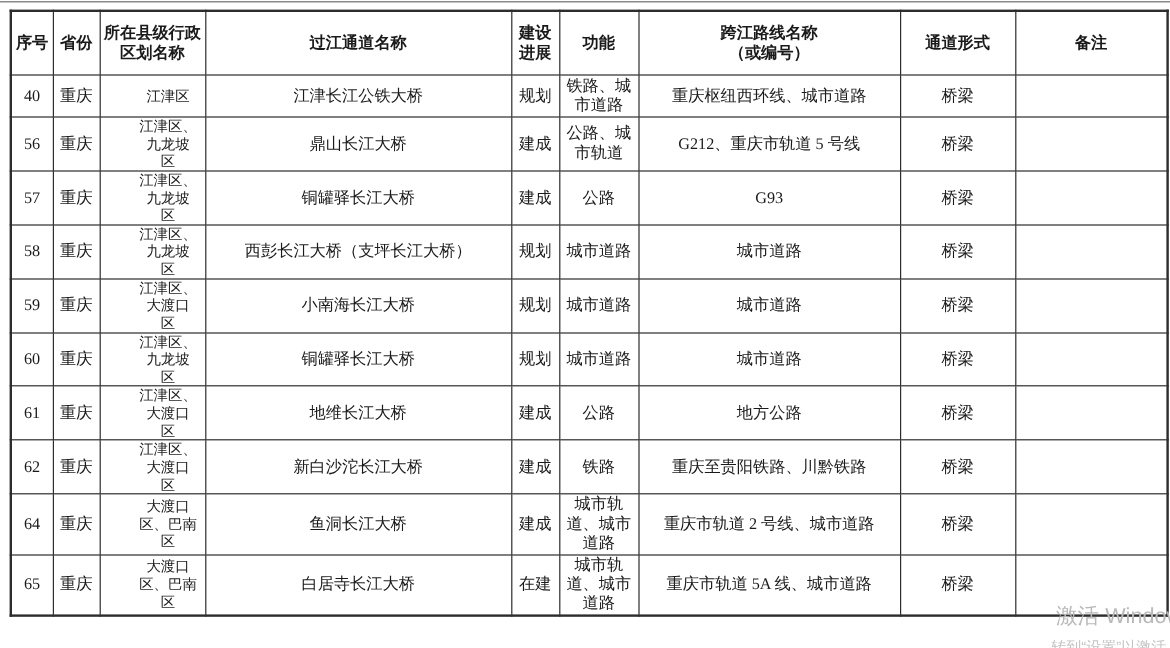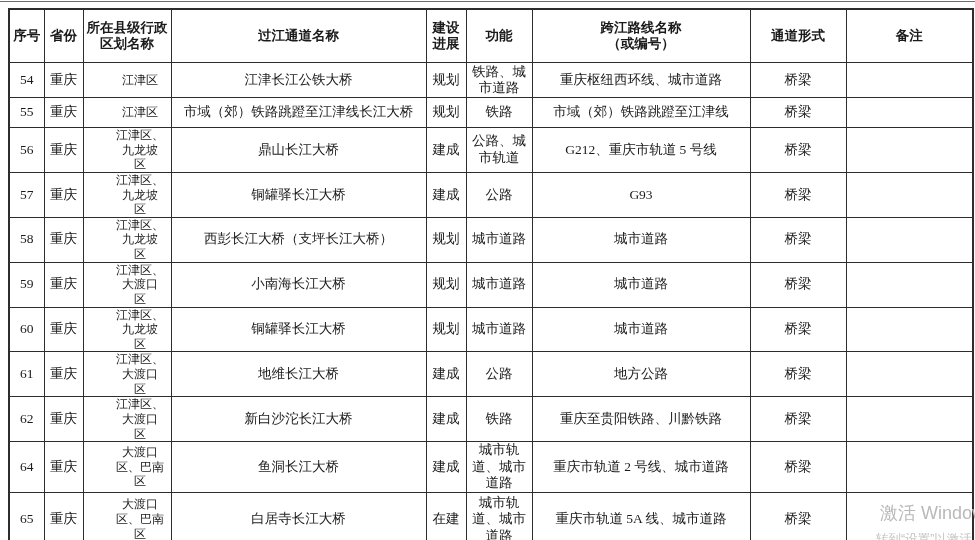--- a/index.html
+++ b/index.html
@@ -73,39 +73,28 @@
         <th>建设进展</th>
         <th>功能</th>
         <th>跨江路线名称
 （或编号）</th>
         <th>通道形式</th>
         <th>备注</th>
       </tr>
     </thead>
     <tbody id="rows">
         <tr>
-      <td class="c-no">54</td>
+      <td class="c-no">40</td>
       <td class="c-province">重庆</td>
       <td class="c-district">江津区</td>
       <td class="c-name">江津长江公铁大桥</td>
       <td class="c-progress">规划</td>
       <td class="c-function">铁路、城
 市道路</td>
       <td class="c-route">重庆枢纽西环线、城市道路</td>
-      <td class="c-form">桥梁</td>
-      <td class="c-remark"></td>
-    </tr>
-        <tr>
-      <td class="c-no">55</td>
-      <td class="c-province">重庆</td>
-      <td class="c-district">江津区</td>
-      <td class="c-name">市域（郊）铁路跳蹬至江津线长江大桥</td>
-      <td class="c-progress">规划</td>
-      <td class="c-function">铁路</td>
-      <td class="c-route">市域（郊）铁路跳蹬至江津线</td>
       <td class="c-form">桥梁</td>
       <td class="c-remark"></td>
     </tr>
         <tr>
       <td class="c-no">56</td>
       <td class="c-province">重庆</td>
       <td class="c-district">江津区、九龙坡
 区</td>
       <td class="c-name">鼎山长江大桥</td>
       <td class="c-progress">建成</td>

